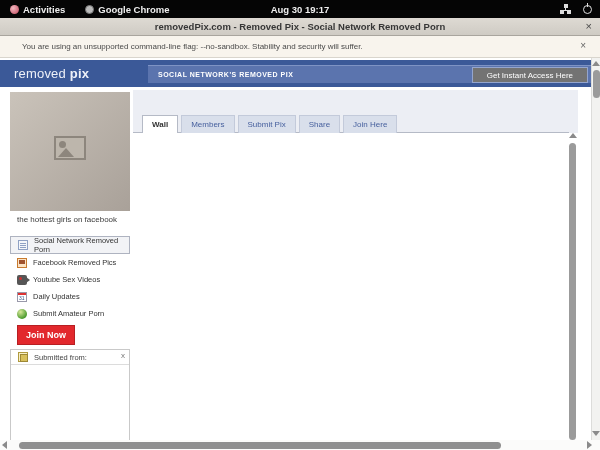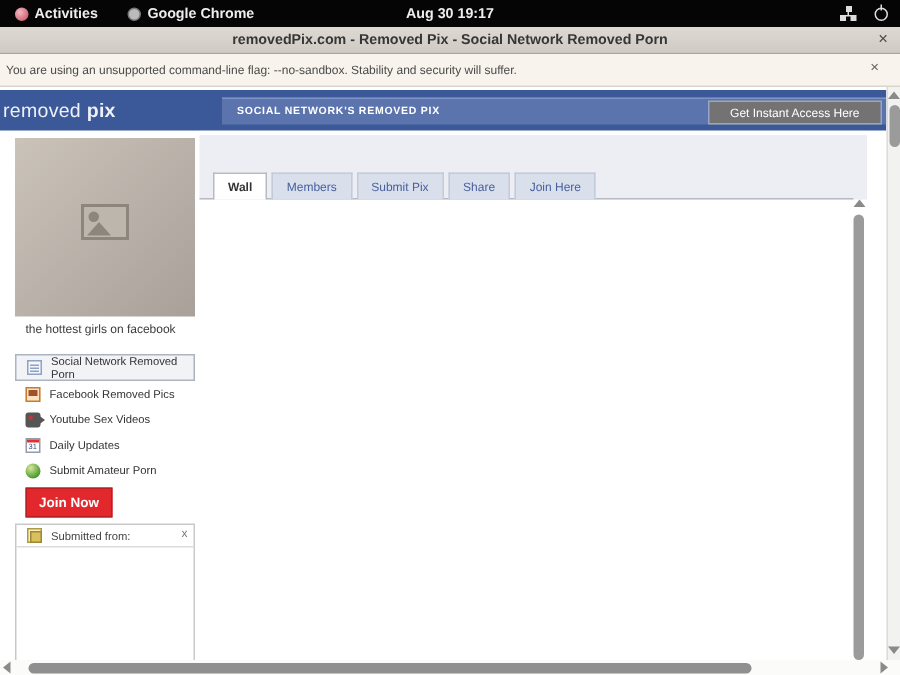--- a/index.html
+++ b/index.html
@@ -26,28 +26,28 @@
 
   
   .title-bar{position:absolute;left:0;top:18px;width:600px;height:18px;
     background:linear-gradient(#dedad3,#cfcbc4);border-bottom:1px solid #a9a59e;
     display:flex;align-items:center;justify-content:center;font-size:9.5px;font-weight:bold;color:#363636;}
   .title-close{position:absolute;right:8px;top:2px;font-size:11px;font-weight:normal;color:#4a4a4a;cursor:default;}
 
   
   .infobar{position:absolute;left:0;top:36px;width:600px;height:22px;background:#f8f4ed;
     border-bottom:1px solid #d9d5cd;display:flex;align-items:center;font-size:8px;color:#4a4a4a;}
-  .infobar-msg{margin-left:4px;}
+  .infobar-msg{margin-left:22px;}
   .infobar-close{position:absolute;right:14px;top:4px;font-size:10px;color:#666;}
 
   
   .viewport{position:absolute;left:0;top:58px;width:591px;height:392px;background:#fff;overflow:hidden;}
 
   .site-header{position:absolute;left:0;top:2px;width:591px;height:27px;background:#3b5998;}
-  .logo{position:absolute;left:2px;top:6px;font-size:13px;color:#eef1f8;letter-spacing:.2px;}
+  .logo{position:absolute;left:14px;top:6px;font-size:13px;color:#eef1f8;letter-spacing:.2px;}
   .logo b{font-weight:bold;}
   .header-strip{position:absolute;left:148px;top:5px;right:0;height:18px;background:#5b74ae;
     border-top:1px solid #7e93c4;display:flex;align-items:center;}
   .banner-title{margin-left:10px;font-size:7px;font-weight:bold;color:#fff;letter-spacing:.5px;}
   .access-btn{margin-left:auto;margin-right:3px;height:16px;line-height:15px;padding:0 14px;
     background:#737373;border:1px solid #94a5ce;font-size:8px;color:#fff;text-align:right;}
 
   
   .tab-band{position:absolute;left:133px;top:32px;width:445px;height:43px;background:#eceef4;}
   .tabs{position:absolute;left:9px;bottom:0;display:flex;gap:3px;height:18px;}

